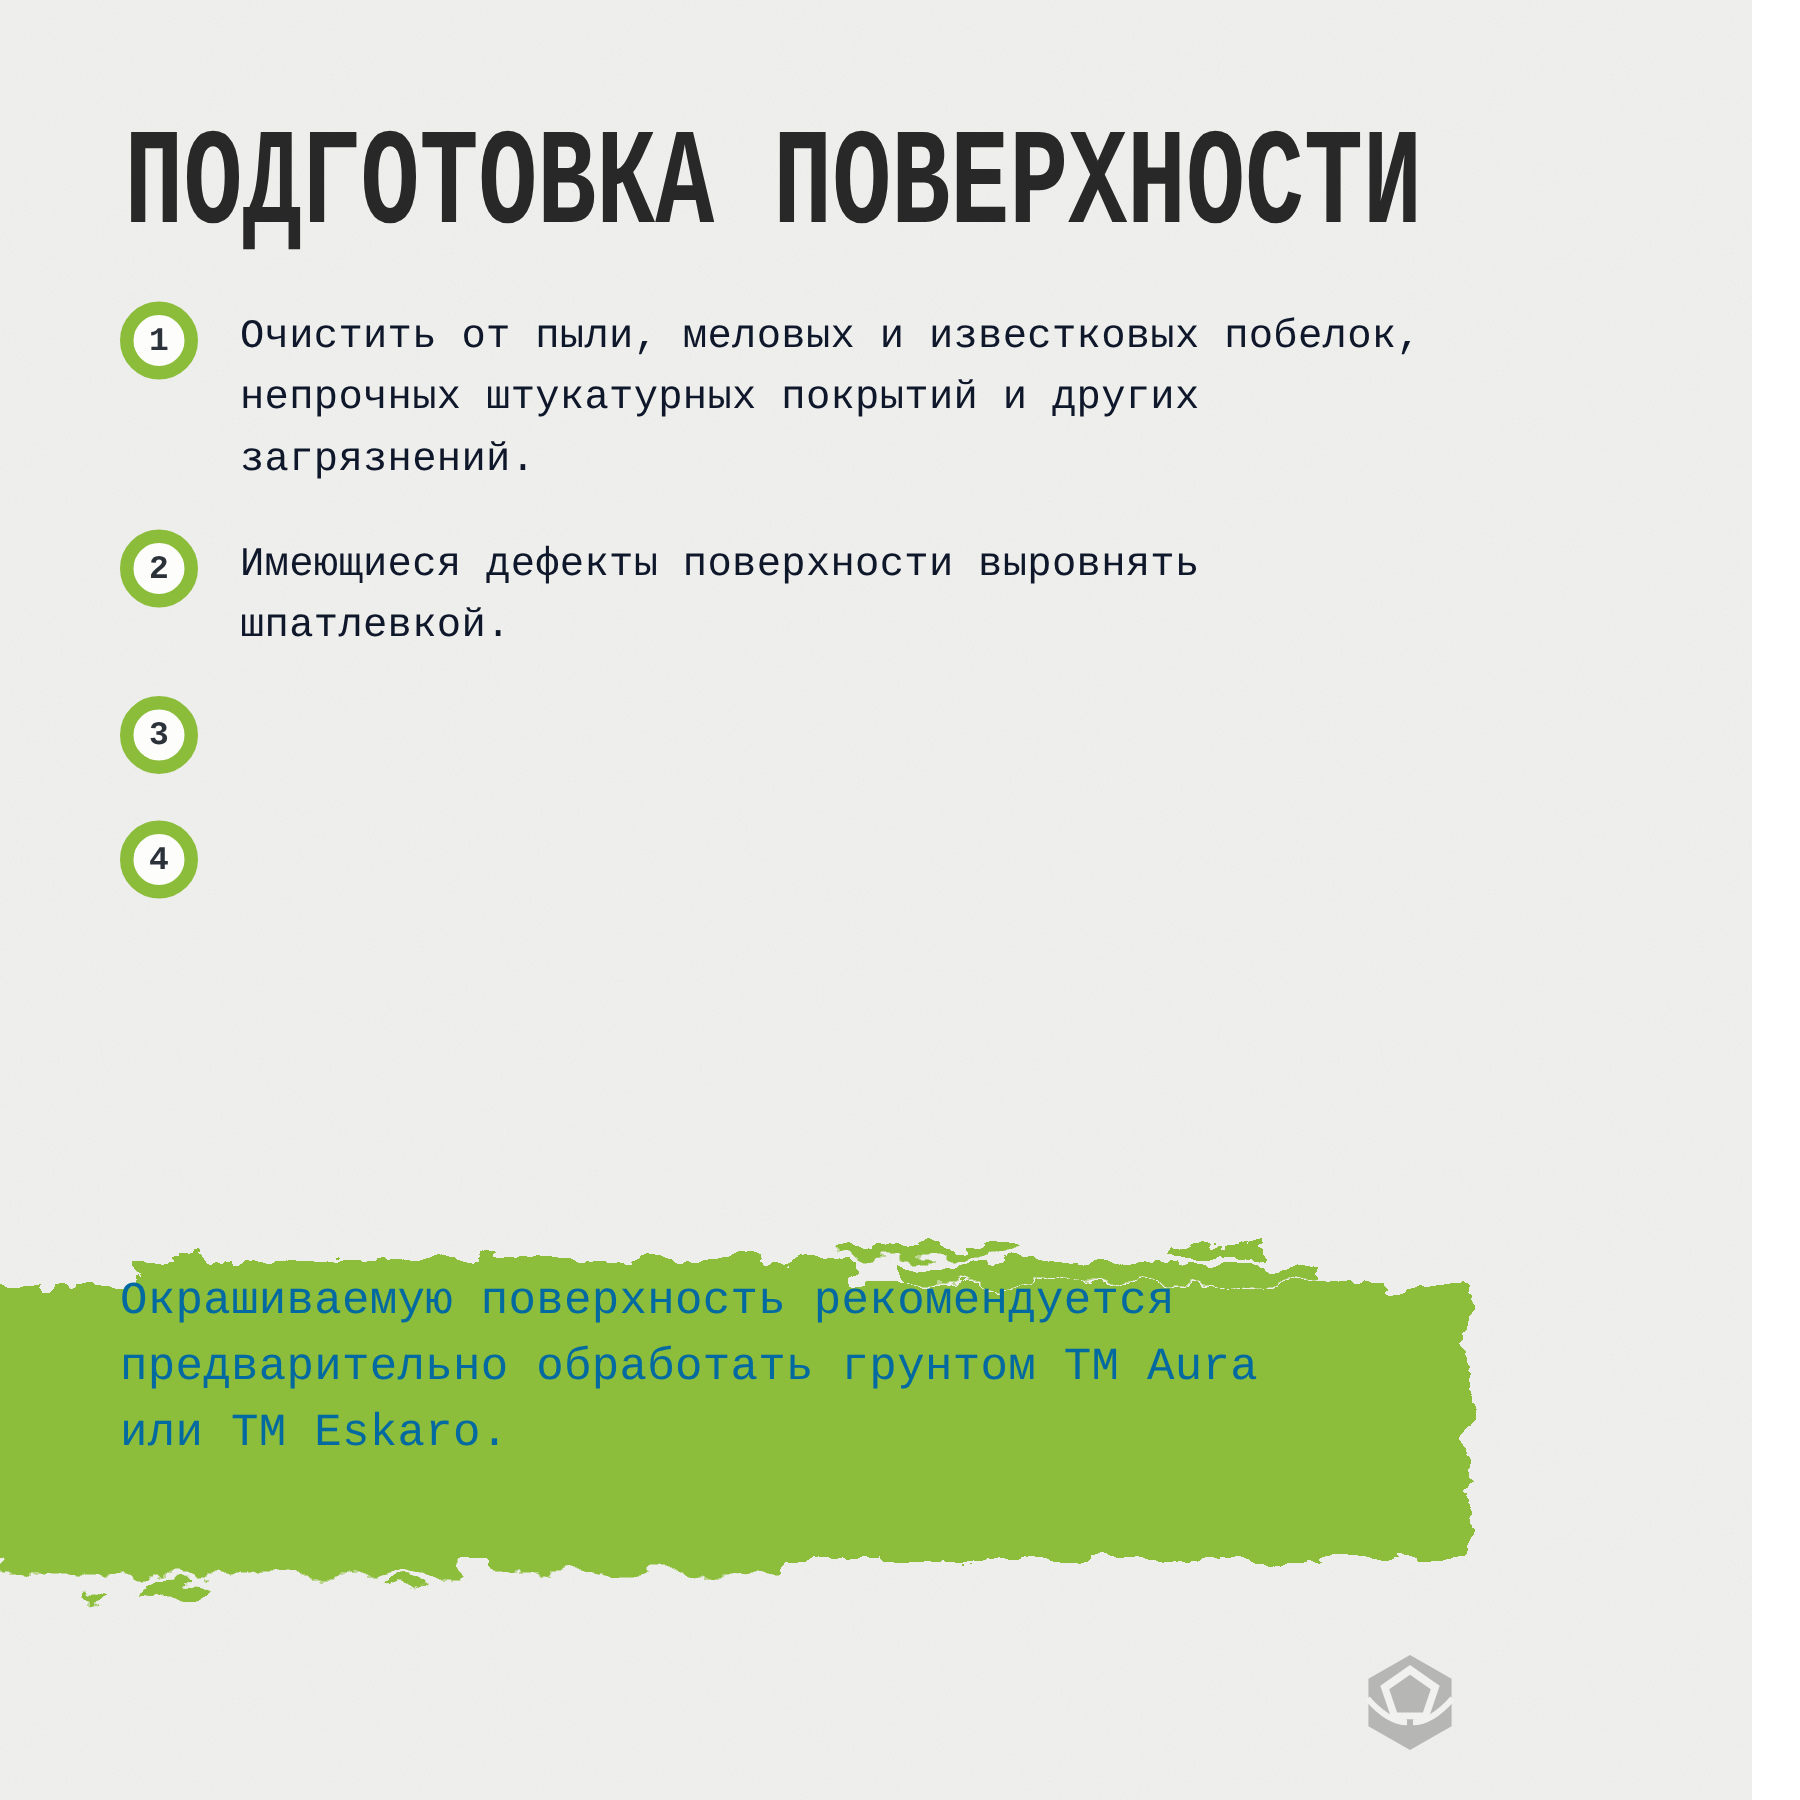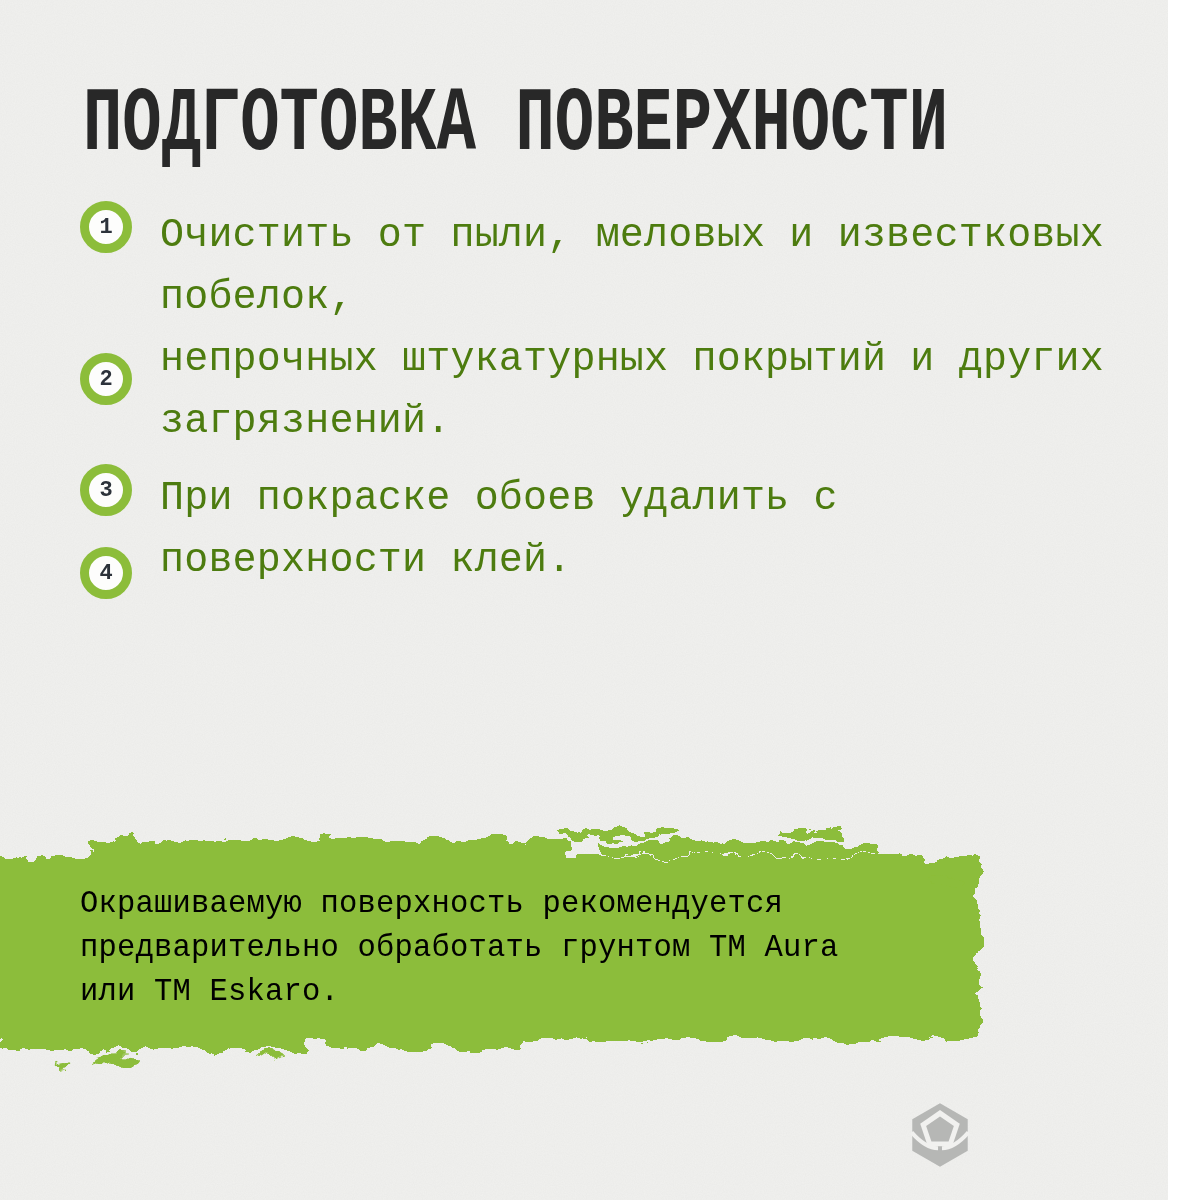--- a/index.html
+++ b/index.html
@@ -24,33 +24,33 @@
   
   .step{position:absolute;left:80px;width:1045px;display:flex;gap:28px;}
   .badge{
     flex:0 0 auto;box-sizing:border-box;margin-top:-4px;
     width:52px;height:52px;border-radius:50%;
     border:9px solid #8cbd3a;background:#fdfdfc;
     display:flex;align-items:center;justify-content:center;
   }
   .badge span{font-size:22px;font-weight:700;color:#2c323a;}
   .step p{
-    margin:0;font-size:40px;line-height:62px;color:#4d7c0f;
+    margin:0;font-size:27px;line-height:41px;color:#0f172a;
     white-space:pre-line;letter-spacing:.2px;
   }
   #step-1{top:205px;}
   #step-2{top:357px;}
   #step-3{top:468px;}
   #step-4{top:551px;}
 
   
   .brush{position:absolute;left:0;top:818px;pointer-events:none;}
   .note-text{
-    position:absolute;left:80px;top:882px;width:820px;margin:0;
-    font-size:30.5px;line-height:44px;color:#000000;
+    position:absolute;left:80px;top:846px;width:820px;margin:0;
+    font-size:30.5px;line-height:44px;color:#0369a1;
     white-space:pre-line;letter-spacing:.2px;
   }
 
   
   .logo{position:absolute;left:906px;top:1102px;display:flex;align-items:center;gap:8px;}
   .logo .word{
     font-size:44px;font-weight:700;color:#b6b7b5;
     letter-spacing:.5px;margin-top:2px;
   }
 </style>
@@ -77,27 +77,28 @@
       </div>
       <p>Очистить от пыли, меловых и известковых побелок,
 непрочных штукатурных покрытий и других
 загрязнений.</p>
     </div>
 
     <div class="step" id="step-2">
       <div class="badge">
         <span>2</span>
       </div>
+      <p>Имеющиеся дефекты поверхности выровнять
+шпатлевкой.</p>
     </div>
 
     <div class="step" id="step-3">
       <div class="badge">
         <span>3</span>
       </div>
-      <p>При покраске обоев удалить с поверхности клей.</p>
     </div>
 
     <div class="step" id="step-4">
       <div class="badge">
         <span>4</span>
       </div>
     </div>
 
   </section>
 

